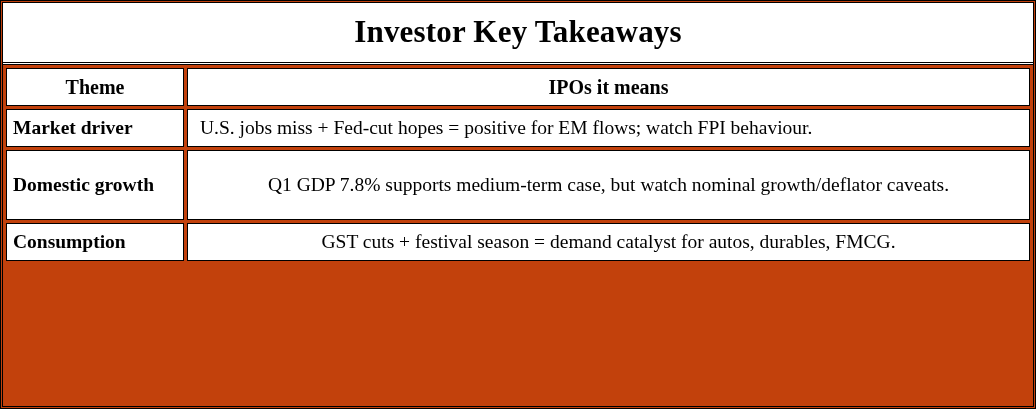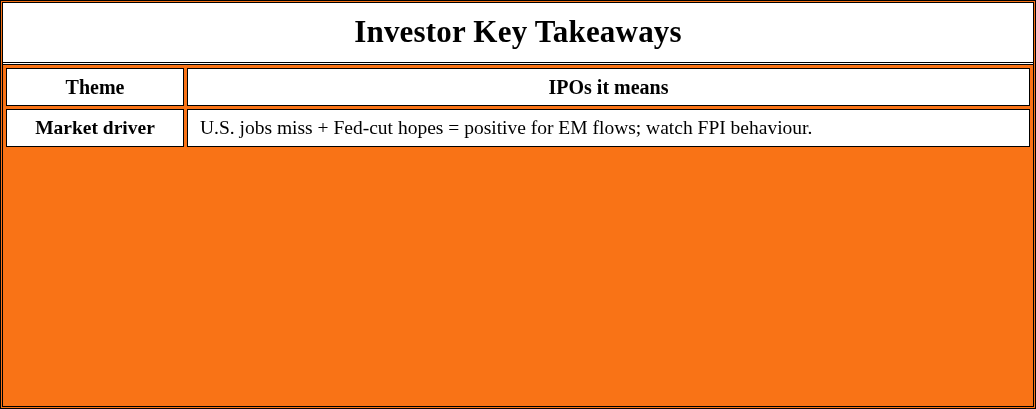--- a/index.html
+++ b/index.html
@@ -16,21 +16,21 @@
     overflow: hidden;
   }
 
   
   .sheet {
     position: relative;
     box-sizing: border-box;
     width: 1036px;
     height: 409px;
     border: 3px double #000000;
-    background: #f97316;
+    background: #c2410c;
     padding: 0;
   }
 
   
   .title-band {
     box-sizing: border-box;
     height: 62px;
     border-bottom: 3px double #000000;
     display: flex;
     align-items: center;
@@ -60,21 +60,20 @@
     background: #ffffff;
     vertical-align: middle;
     padding: 3px 6px;
   }
 
   col.col-theme { width: 178px; }
   col.col-means { width: auto; }
 
   
   .theme-cell {
-    text-align: center;
     font-weight: bold;
     font-size: 19.5px;
     line-height: 1.22;
   }
   
   .head-cell {
     text-align: center;
     font-weight: bold;
     font-size: 20px;
     line-height: 1.2;
@@ -117,19 +116,27 @@
       <tr class="row-header">
         <td class="head-cell">Theme</td>
         <td class="head-cell">IPOs it means</td>
       </tr>
 
       <tr class="row-market">
         <td class="theme-cell">Market driver</td>
         <td class="means-cell single-line">U.S. jobs miss + Fed-cut hopes = positive for EM flows; watch FPI behaviour.</td>
       </tr>
 
+      <tr class="row-domestic">
+        <td class="theme-cell">Domestic growth</td>
+        <td class="means-cell">Q1 GDP 7.8% supports medium-term case, but watch nominal growth/deflator caveats.</td>
+      </tr>
 
+      <tr class="row-consumption">
+        <td class="theme-cell">Consumption</td>
+        <td class="means-cell">GST cuts + festival season = demand catalyst for autos, durables, FMCG.</td>
+      </tr>
 
 
     </tbody>
   </table>
 
 </div>
 
 </body></html>

